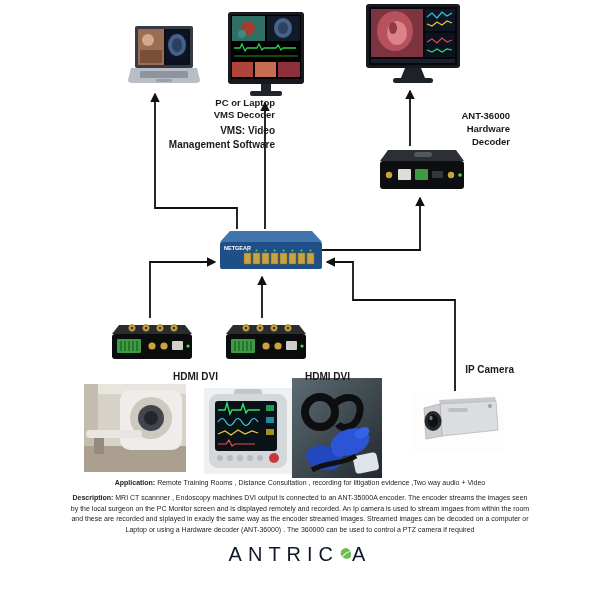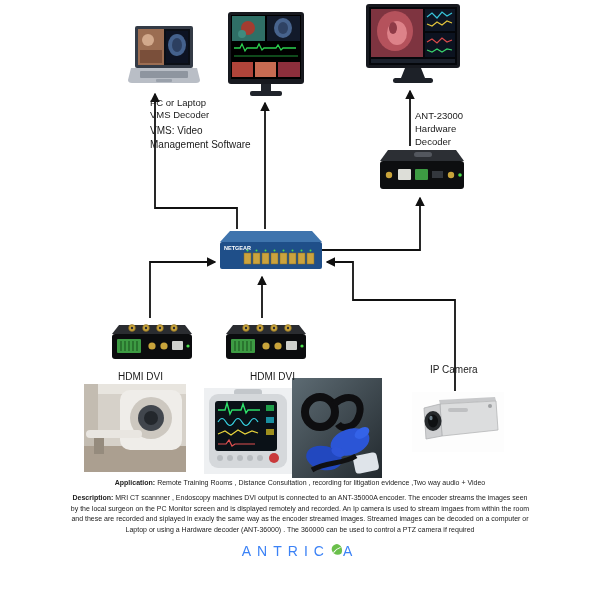--- a/index.html
+++ b/index.html
@@ -2,32 +2,32 @@
 <html><head>
 <meta charset="utf-8">
 <style>
   * { margin:0; padding:0; box-sizing:border-box; }
   html,body { background:#ffffff; }
   body { font-family:"Liberation Sans", sans-serif; }
   .canvas { position:relative; width:600px; height:600px; background:#fff; overflow:hidden; margin:0 auto; }
   .wires { position:absolute; left:0; top:0; z-index:1; }
   .w { fill:none; stroke:#111111; stroke-width:1.8; marker-end:url(#arr); }
   .dev { position:absolute; z-index:2; }
-  .lbl { position:absolute; z-index:3; text-align:left; font-weight:normal; color:#1a1a1a; white-space:pre-line; }
+  .lbl { position:absolute; z-index:3; text-align:right; font-weight:bold; color:#1a1a1a; white-space:pre-line; }
   .lbl-pc   { left:150px; top:97px;  width:125px; font-size:9.5px; line-height:1.3; }
   .lbl-vms  { left:150px; top:124px; width:125px; font-size:10px; line-height:1.35; }
   .lbl-hw   { left:415px; top:110px; width:95px;  font-size:9.5px; line-height:1.35; }
   .lbl-hdmi1{ left:118px; top:371px; width:100px; font-size:10px; }
   .lbl-hdmi2{ left:250px; top:371px; width:100px; font-size:10px; }
-  .lbl-ipcam{ left:430px; top:364px; width:100px; font-size:10px; }
+  .lbl-ipcam{ left:414px; top:364px; width:100px; font-size:10px; }
   .app-line { position:absolute; z-index:3; left:0; top:479px; width:600px; text-align:center; font-size:7px; color:#222; }
   .desc     { position:absolute; z-index:3; left:70px; top:493px; width:460px; text-align:center; font-size:7px; line-height:1.5; color:#222; }
   .app-line b, .desc b { font-weight:bold; }
   .logo { position:absolute; z-index:3; left:0; top:543px; width:600px; display:flex; align-items:center; justify-content:center; }
-  .logo-text { font-size:14px; letter-spacing:6px; color:#3b82f6; }
+  .logo-text { font-size:20px; letter-spacing:6px; color:#0f172a; }
   .logo-text.right { margin-left:-2px; }
   .leaf { margin:0 1px 2px 0; }
   .title-green { position:absolute; z-index:3; left:0; top:566px; width:600px; text-align:center; font-size:15px; font-weight:bold; letter-spacing:1px; color:#6abf4b; }
 </style>
 </head>
 <body>
 
 <div class="canvas">
 
   <svg class="wires" width="600" height="600" viewBox="0 0 600 600">
@@ -249,21 +249,21 @@
       <ellipse cx="19" cy="26" rx="1.6" ry="2.2" fill="#6b7d88"></ellipse>
       <rect x="36" y="16" width="20" height="4" rx="2" fill="#bfc0c2"></rect>
       <circle cx="78" cy="14" r="2" fill="#9fa1a3"></circle>
     </svg>
   </div>
 
   <div class="lbl lbl-pc">PC or Laptop
 VMS Decoder</div>
   <div class="lbl lbl-vms">VMS: Video
 Management Software</div>
-  <div class="lbl lbl-hw">ANT-23000
+  <div class="lbl lbl-hw">ANT-36000
 Hardware
 Decoder</div>
   <div class="lbl lbl-hdmi1">HDMI DVI</div>
   <div class="lbl lbl-hdmi2">HDMI DVI</div>
   <div class="lbl lbl-ipcam">IP Camera</div>
 
   <p class="app-line"><b>Application:</b><span> Remote Training Rooms , Distance Consultation , recording for litigation evidence ,Two way audio + Video</span></p>
 
   <p class="desc"><b>Description:</b><span> MRI CT scannner , Endoscopy machines DVI output is connected to an ANT-35000A encoder. The encoder streams the images seen by the local surgeon on the PC Monitor screen and is displayed remotely and recorded. An Ip camera is used to stream imgaes from within the room and these are recorded and siplayed in exacly the same way as the encoder streamed images. Streamed images can be decoded on a computer or Laptop or using a Hardware decoder (ANT-36000) . The 360000 can be used to control a PTZ camera if required</span></p>
 

